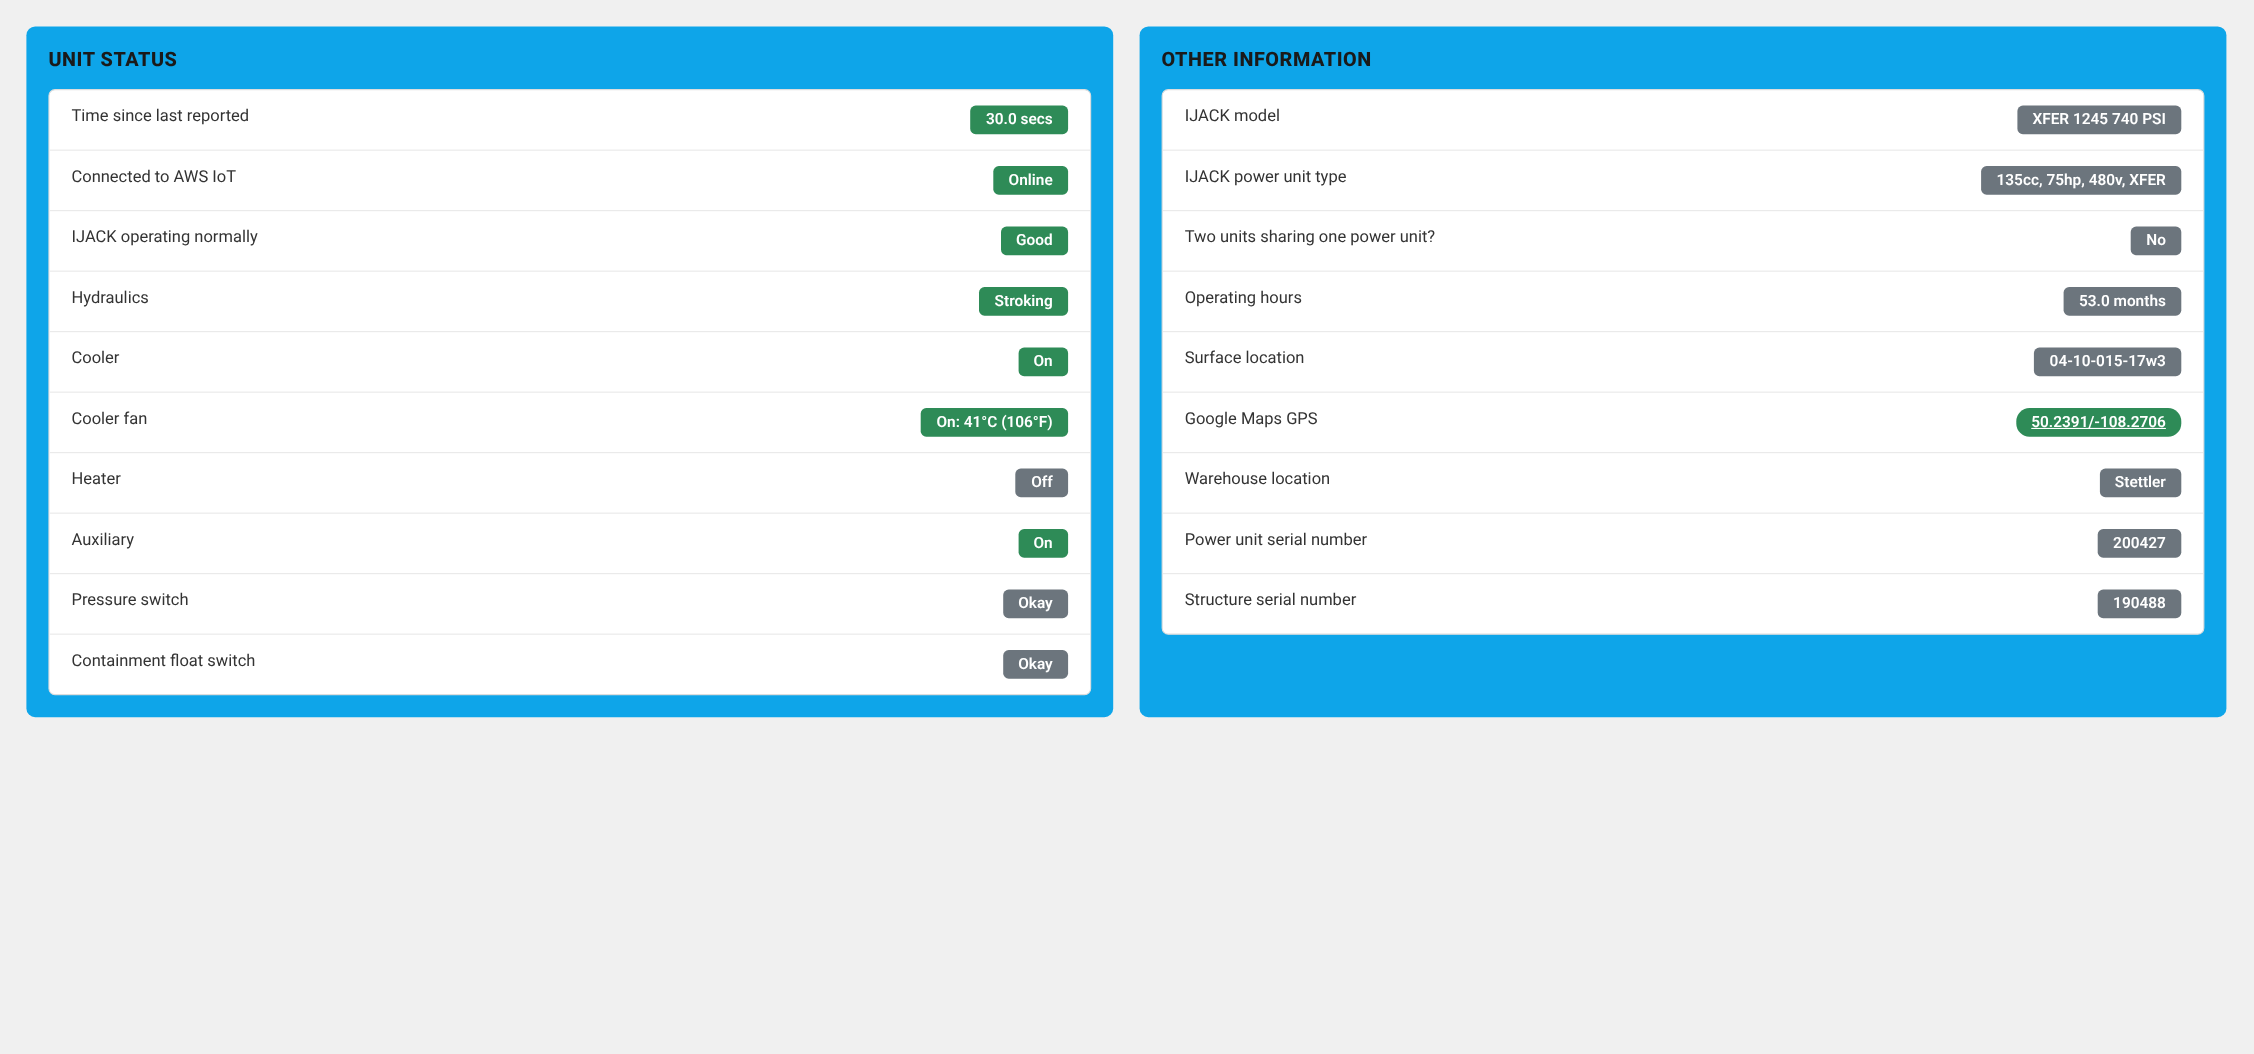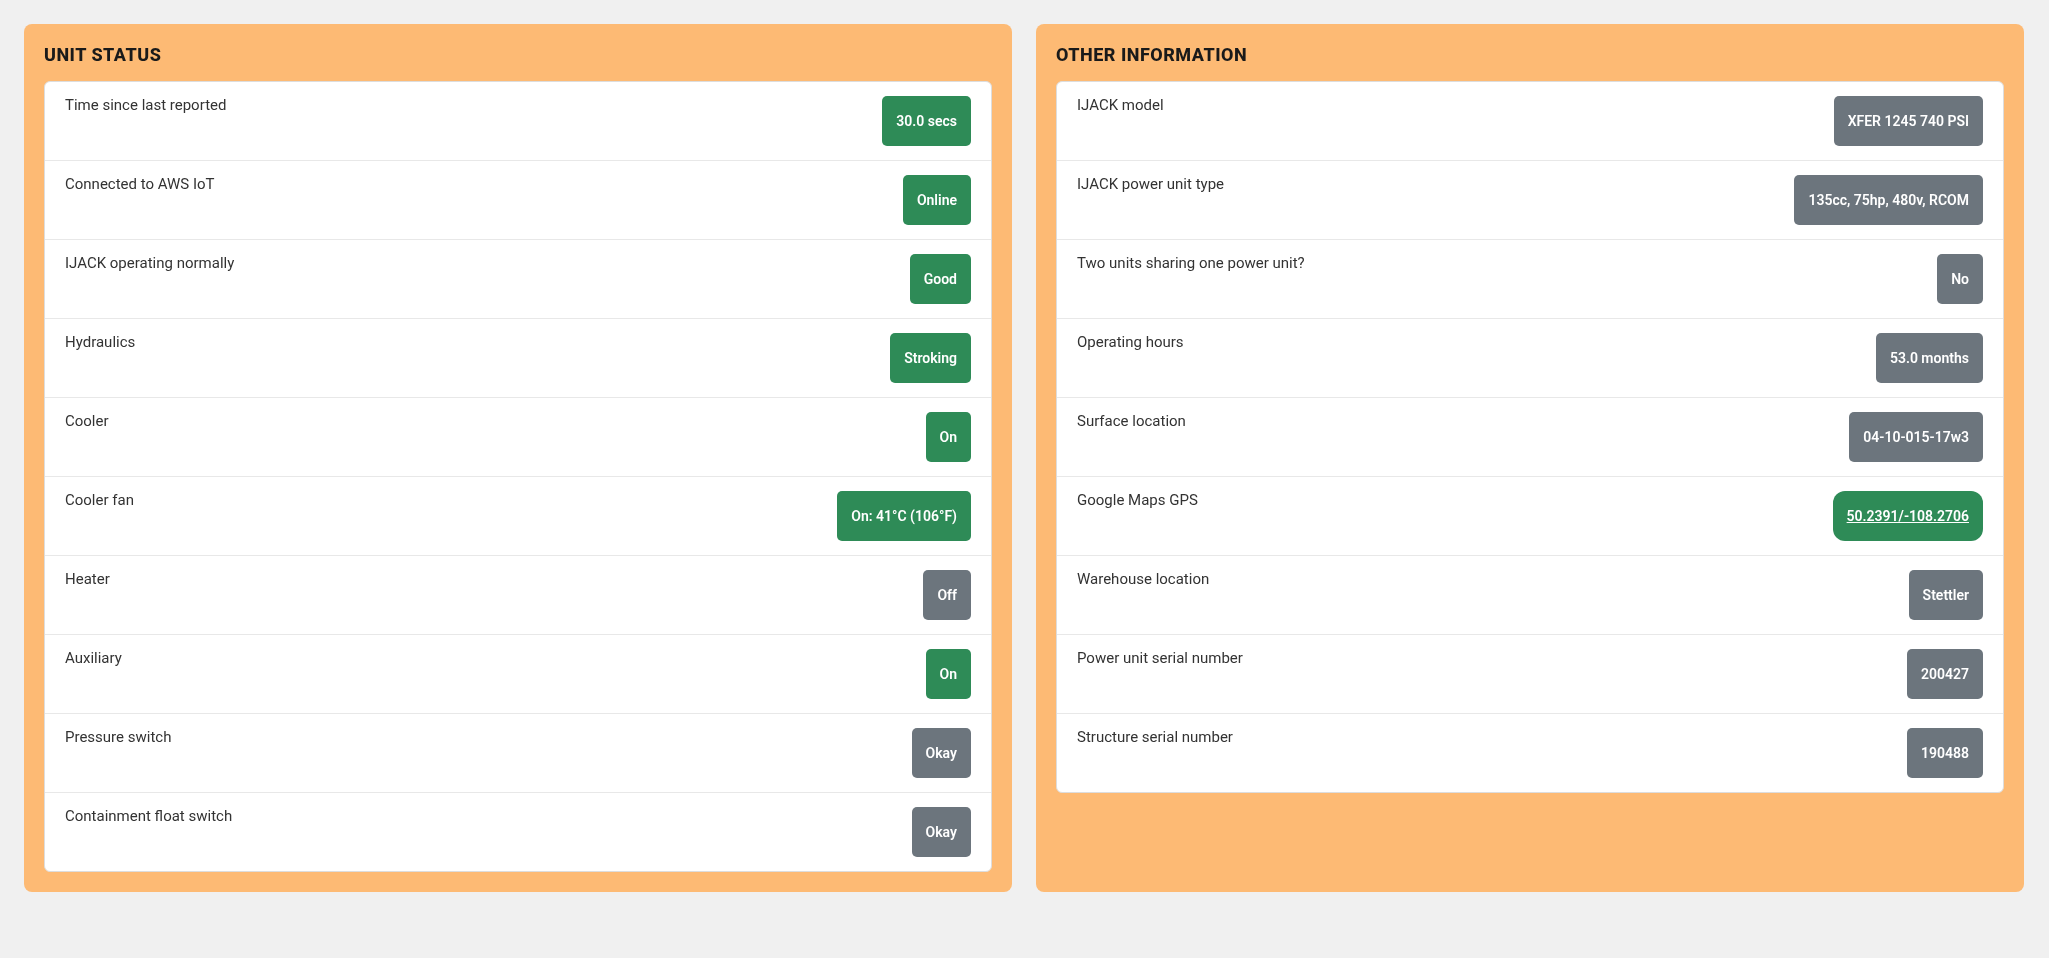--- a/index.html
+++ b/index.html
@@ -9,21 +9,21 @@
       padding: 24px;
       font-size: 16px;
       color: #333;
     }
     .main-layout {
       display: flex;
       gap: 24px;
       max-width: 2000px;
     }
     .panel {
-      background: #fdba74;
+      background: #0ea5e9;
       border-radius: 8px;
       padding: 20px;
       flex: 1;
     }
     .panel-title {
       font-weight: 800;
       font-size: 18px;
       color: #1a1a1a;
       margin-bottom: 16px;
       letter-spacing: 0.5px;
@@ -43,21 +43,21 @@
     }
     .info-row:last-child {
       border-bottom: none;
     }
     .row-label {
       font-size: 15px;
       color: #333;
     }
     .badge {
       display: inline-block;
-      padding: 17px 14px;
+      padding: 5px 14px;
       border-radius: 5px;
       font-size: 14px;
       font-weight: 600;
       color: #fff;
       white-space: nowrap;
     }
     .badge-green { background: #2e8b57; }
     .badge-gray { background: #6c757d; }
     .badge-link {
       background: #2e8b57;
@@ -120,21 +120,21 @@
 
   <div class="panel">
     <div class="panel-title">OTHER INFORMATION</div>
     <div class="info-table">
     <div class="info-row">
           <span class="row-label">IJACK model</span>
           <span class="badge badge-gray">XFER 1245 740 PSI</span>
         </div>
         <div class="info-row">
           <span class="row-label">IJACK power unit type</span>
-          <span class="badge badge-gray">135cc, 75hp, 480v, RCOM</span>
+          <span class="badge badge-gray">135cc, 75hp, 480v, XFER</span>
         </div>
         <div class="info-row">
           <span class="row-label">Two units sharing one power unit?</span>
           <span class="badge badge-gray">No</span>
         </div>
         <div class="info-row">
           <span class="row-label">Operating hours</span>
           <span class="badge badge-gray">53.0 months</span>
         </div>
         <div class="info-row">

